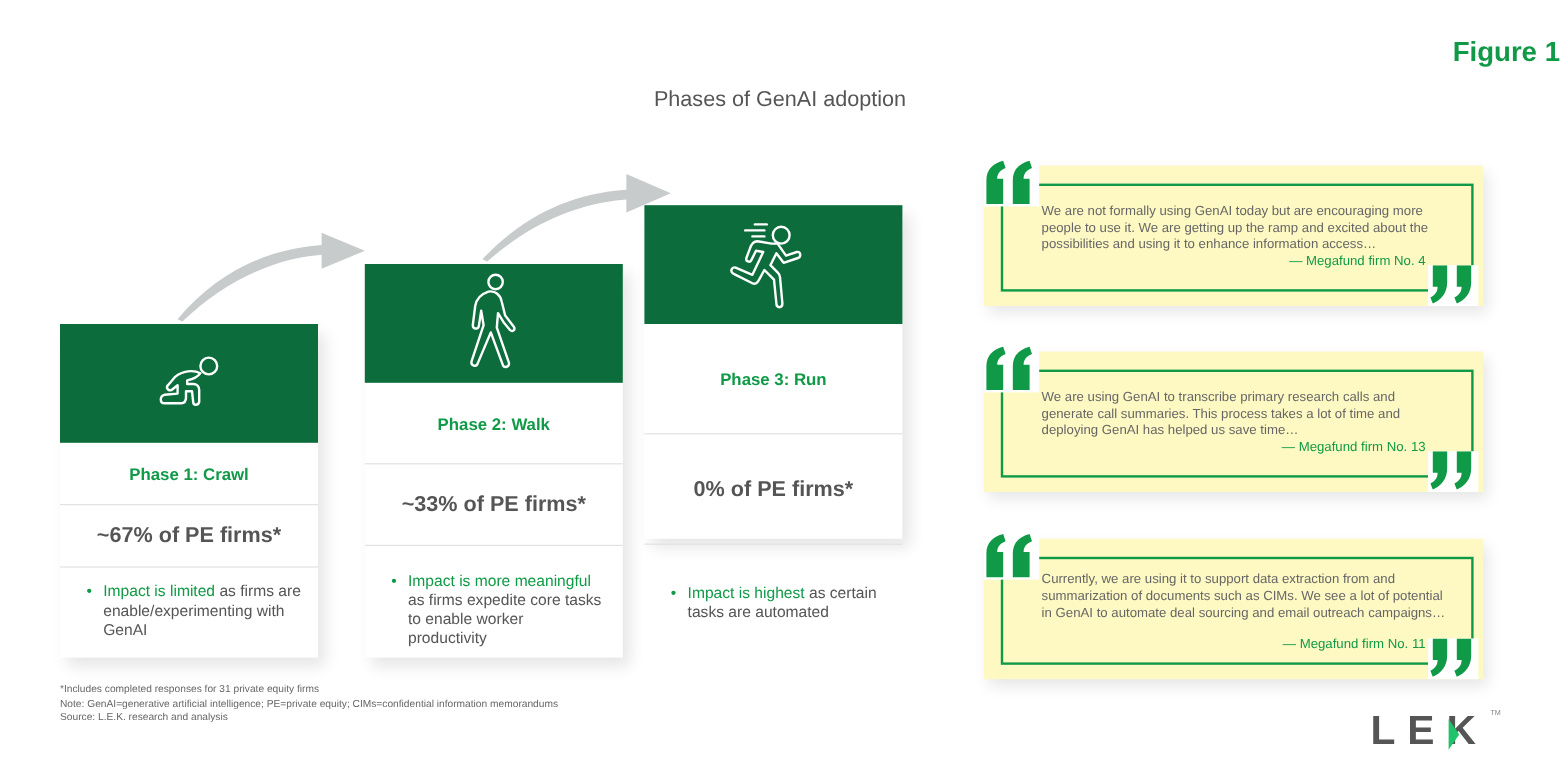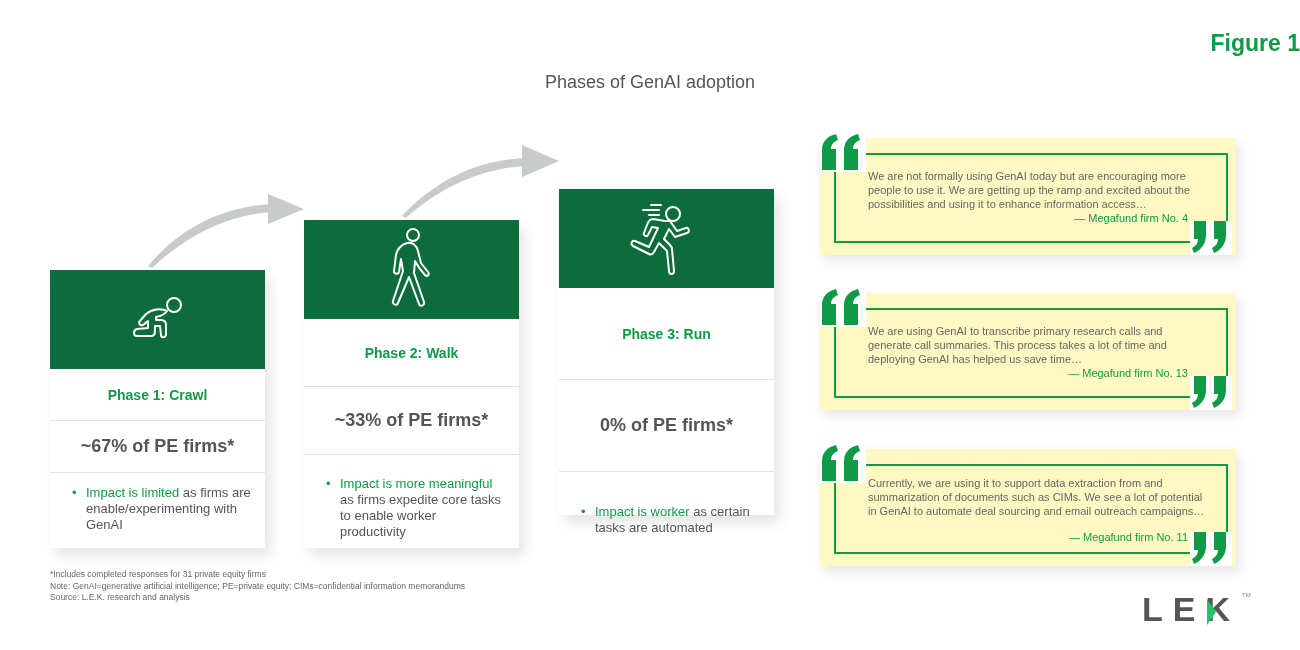--- a/index.html
+++ b/index.html
@@ -75,39 +75,39 @@
   </div>
   <div class="row" style="height:67px;">
     <span class="pct">~33% of PE firms*</span>
   </div>
   <div class="bullet" style="padding-top:21px;">
     <span class="dot">•</span>
     <span><span class="hl">Impact is more meaningful</span><span> as firms expedite core tasks to enable worker productivity</span></span>
   </div>
 </div>
 
-<div class="card" style="left:559px; top:171px; height:326px;margin-top:18px;">
+<div class="card" style="left:537px; top:171px; height:278px;">
   <div class="hdr">
     <svg width="76" height="80" viewBox="0 0 76 80" fill="none" stroke="#fff" stroke-width="2" stroke-linejoin="round" stroke-linecap="round">
       <line x1="22" y1="6" x2="32" y2="6"></line>
       <line x1="14" y1="11" x2="30" y2="11"></line>
       <line x1="20" y1="16" x2="30" y2="16"></line>
       <circle cx="44" cy="15" r="7"></circle>
       <path d="M36,22 L24,20 C21,20 19,23 18,26 L15,34 C14,37 18,38 19,36 L23,28 L29,29 L20,48 L6,42 C3,41 1,45 4,47 L20,55 C22,56 24,55 25,53 L30,44 L38,52 L40,72 C40,76 45,76 45,72 L43,50 C43,48 42,47 41,46 L35,40 L40,30 L46,38 L58,34 C61,33 60,28 57,29 L48,32 L41,22 Z"></path>
     </svg>
   </div>
   <div class="row" style="height:91px;">
     <span class="phase">Phase 3: Run</span>
   </div>
   <div class="row" style="height:91px;">
     <span class="pct">0% of PE firms*</span>
   </div>
   <div class="bullet" style="padding-top:32px;">
     <span class="dot">•</span>
-    <span><span class="hl">Impact is worker</span><span> as certain tasks are automated</span></span>
+    <span><span class="hl">Impact is highest</span><span> as certain tasks are automated</span></span>
   </div>
 </div>
 
 <div class="quote" style="top:138px;">
   <div class="frame"></div>
   <div class="oq">
     <svg width="46" height="40" viewBox="0 0 46 40">
         <g fill="#109a47">
       <path d="M2,38 L2,18 C2,9 8,4 16,2 L18,8 C13,10 11,13 11,17 L16,17 L16,38 Z"></path>
       <path d="M24,38 L24,18 C24,9 30,4 38,2 L40,8 C35,10 33,13 33,17 L38,17 L38,38 Z"></path>

